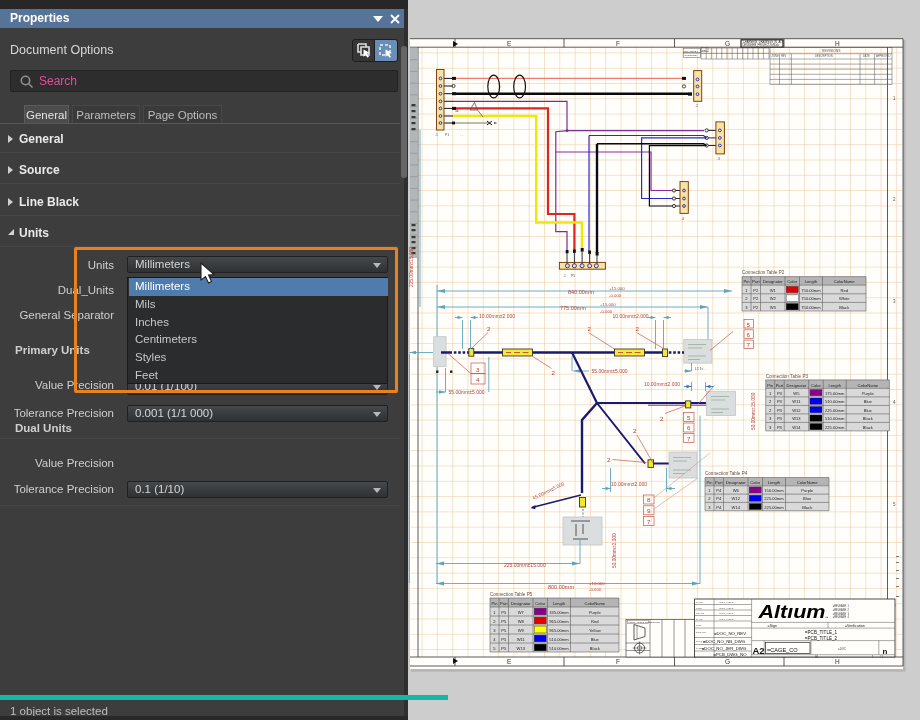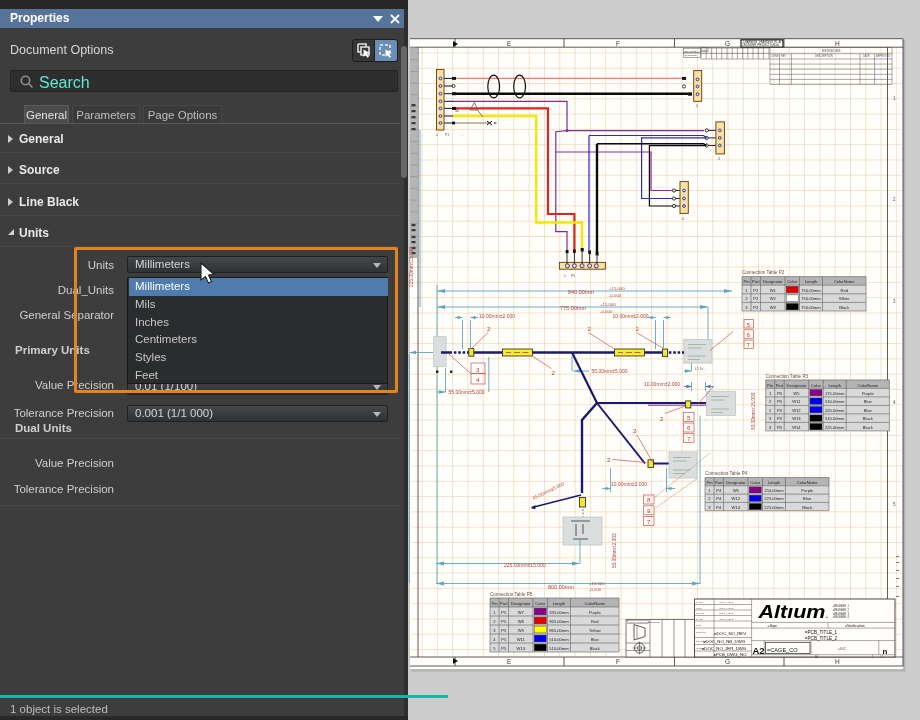--- a/index.html
+++ b/index.html
@@ -8,39 +8,39 @@
 
 #panel { position:absolute; left:0; top:0; width:408px; height:720px; background:#3D3D3D; z-index:5; }
 #ptop { position:absolute; left:0; top:0; width:408px; height:9px; background:#272727; }
 #ptitle { position:absolute; left:0; top:9px; width:408px; height:19px; background:#56749A; color:#FFF; font-size:12px; font-weight:bold; line-height:19px; padding-left:10px; }
 #ptitle .tbar-ic { position:absolute; top:0; height:19px; line-height:19px; }
 #docopt { position:absolute; left:10px; top:43px; font-size:12.5px; color:#D8D8D8; }
 .selbtn { position:absolute; top:39px; width:23px; height:23px; }
 #selbtn1 { left:352px; background:#363636; border:1px solid #1E1E1E; border-radius:3px 0 0 3px; }
 #selbtn2 { left:375px; background:#6A8FB7; border:1px solid #1E1E1E; border-left:none; border-radius:0 3px 3px 0; }
 #searchbox { position:absolute; left:10px; top:70px; width:388px; height:22px; background:#2D2D2D; border:1px solid #232323; border-radius:2px; }
-#searchbox span { position:absolute; left:28px; top:3px; font-size:16px; color:#5eead4; }
+#searchbox span { position:absolute; left:28px; top:3px; font-size:12px; color:#ec4899; }
 .tab { position:absolute; top:105px; height:19px; font-size:11.5px; line-height:18px; text-align:center; }
 #tab1 { left:24px; width:45px; background:#4C4C4C; border:1px solid #5C5C5C; border-bottom:none; color:#E4E4E4; }
 #tab2 { left:72px; width:68px; background:#3A3A3A; border:1px solid #474747; border-bottom:none; color:#BDBDBD; }
 #tab3 { left:143px; width:79px; background:#3A3A3A; border:1px solid #474747; border-bottom:none; color:#BDBDBD; }
 #tabline { position:absolute; left:0; top:123px; width:400px; height:1px; background:#585858; }
 .sech { position:absolute; left:19px; font-size:12px; font-weight:bold; color:#E9E9E9; }
 .tri-r { position:absolute; left:8px; width:0; height:0; border-left:5px solid #CFCFCF; border-top:4px solid transparent; border-bottom:4px solid transparent; }
 .tri-d { position:absolute; left:8px; width:0; height:0; border-right:6.5px solid #D4D4D4; border-top:6.5px solid transparent; }
 .sep { position:absolute; left:0; width:400px; height:1px; background:#474747; }
 .plabel { position:absolute; font-size:11.5px; color:#CFCFCF; width:110px; text-align:right; }
 .plabel2 { position:absolute; font-size:11.5px; color:#CFCFCF;font-weight:bold; }
 .dd { position:absolute; left:127px; width:261px; height:17px; background:linear-gradient(#45484B,#2F3235); border:1px solid #202020; border-radius:2px; color:#D4D4D4; font-size:11.5px; line-height:15px; padding-left:7px; }
 .dd .arr { position:absolute; right:6px; top:6px; width:0; height:0; border-top:5px solid #B8B8B8; border-left:4px solid transparent; border-right:4px solid transparent; }
 #ddlist { position:absolute; left:127px; top:277px; width:261px; height:106.5px; background:#2A2C2E; border:1px solid #191919; z-index:3; }
 .dditem { position:absolute; left:1px; width:259px; height:17.75px; font-size:11.5px; color:#C8C8C8; line-height:17.75px; padding-left:6px; }
 .dditem.sel { background:#4F7CAD; color:#FFF; }
 #orangebox { position:absolute; left:74px; top:247px; width:324px; height:146px; border:3px solid #E8821E; border-radius:2px; z-index:4; }
-#statusbar { position:absolute; left:0; top:695px; width:448px; height:21px; border-top:3px solid #14b8a6; }
+#statusbar { position:absolute; left:0; top:695px; width:448px; height:21px; border-top:5px solid #14b8a6; }
 #statusbar span { position:absolute; left:10px; top:5px; font-size:11.5px; color:#BDBDBD; }
 #pbottom { position:absolute; left:0; top:716px; width:408px; height:4px; background:#282828; }
 #pscroll { position:absolute; left:404px; top:9px; width:4px; height:707px; background:#2F2F2F; }
 #pthumb { position:absolute; left:401px; top:46px; width:6px; height:132px; background:#666; border-radius:3px; }
 
 #work { position:absolute; left:408px; top:0; width:512px; height:720px; }
 </style>
 </head>
 <body>
 <div id="work">
@@ -717,20 +717,21 @@
   <svg width="20" height="26" style="position:absolute;left:198px;top:261px;z-index:6">
       <path d="M3 2 L3 19 L7.5 15.5 L10.5 22 L13.5 20.5 L10.5 14 L16 13.5 Z" fill="#FFF" stroke="#222" stroke-width="1.1"></path>
     </svg>
 
   <div class="plabel" style="left:4px; top:407px">Tolerance Precision</div>
   <div class="dd" style="top:405px">0.001 (1/1 000)<span class="arr"></span></div>
   <div class="plabel2" style="left:15px; top:422px">Dual Units</div>
   <div class="sep" style="top:438px"></div>
   <div class="plabel" style="left:4px; top:457px">Value Precision</div>
   <div class="plabel" style="left:4px; top:483px">Tolerance Precision</div>
+  <div class="dd" style="top:481px">0.1 (1/10)<span class="arr"></span></div>
   <div class="sep" style="top:505px"></div>
 
   <div id="pscroll"></div>
   <div id="pthumb"></div>
   <div id="statusbar">
       <span>1 object is selected</span>
     </div>
   <div id="pbottom"></div>
 </div>
 

